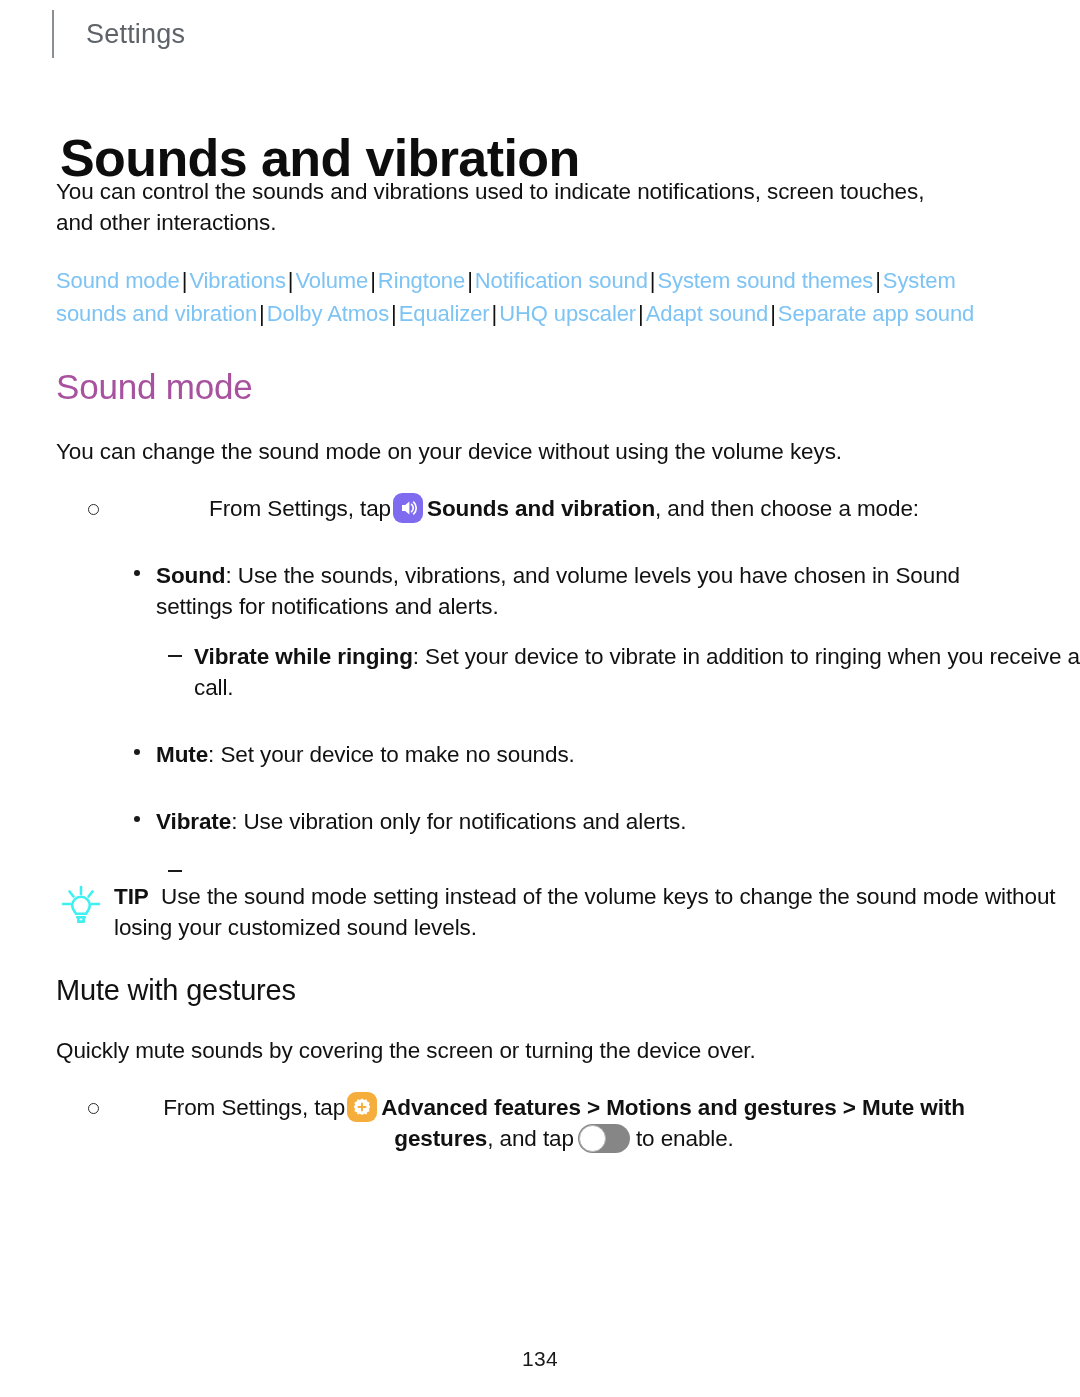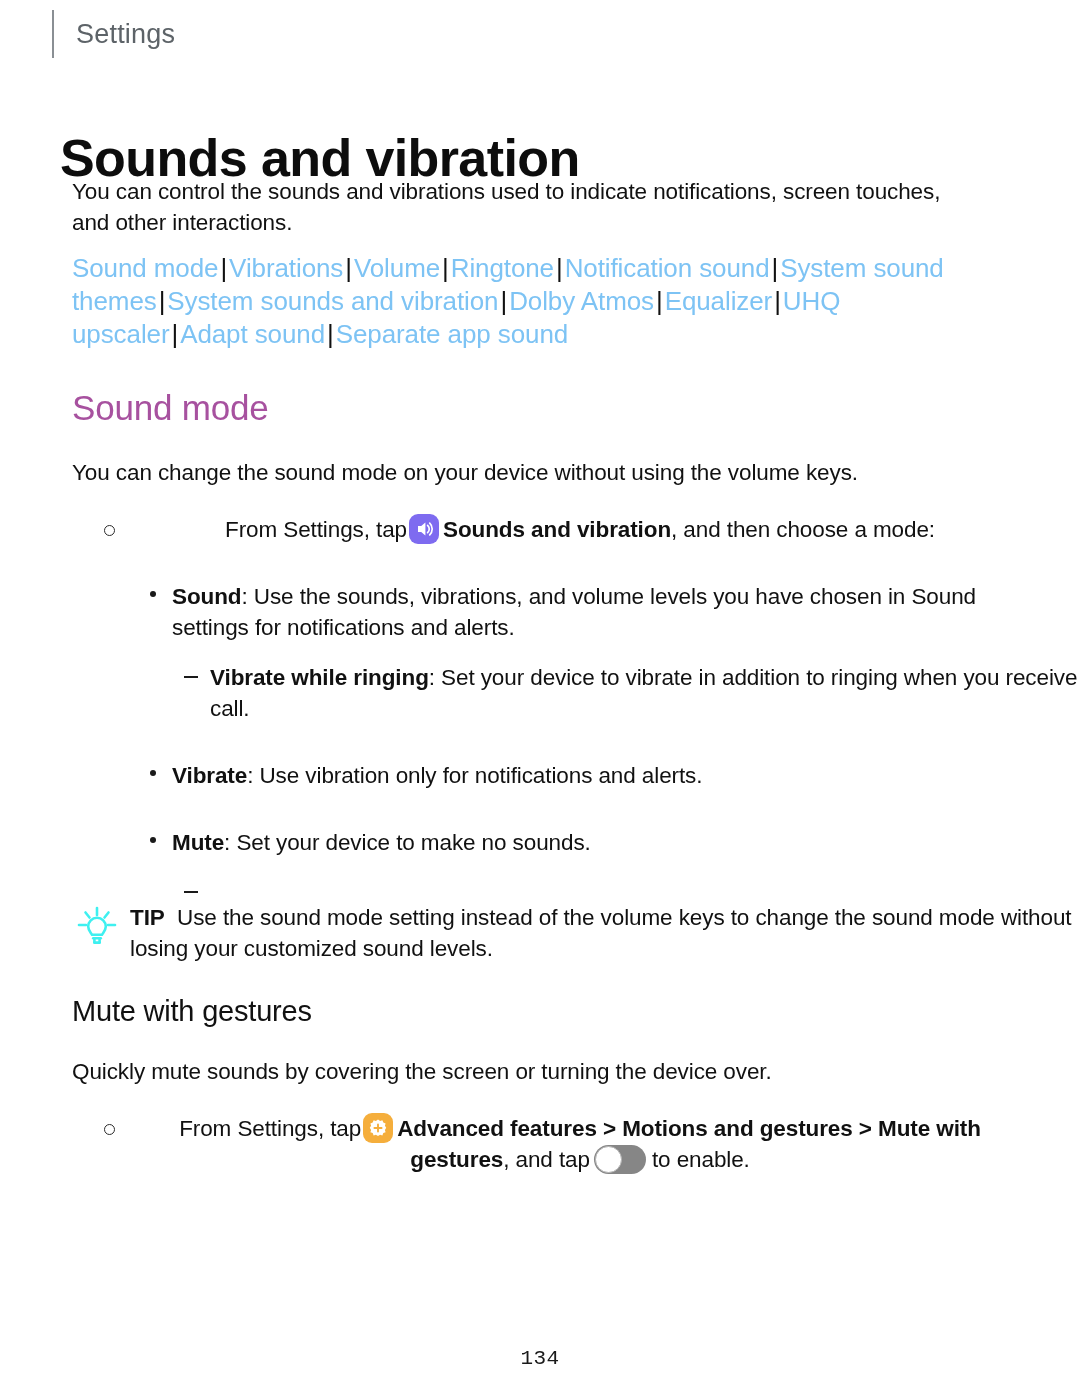--- a/index.html
+++ b/index.html
@@ -32,21 +32,21 @@
     display: flex;
     align-items: center;
   }
   .header-rule {
     width: 2px;
     height: 48px;
     background: #8a8f94;
     flex: 0 0 auto;
   }
   .header-label {
-    margin-left: 22px;
+    margin-left: 32px;
     font-size: 27px;
     font-weight: 400;
     color: #5d6368;
     letter-spacing: 0.2px;
     line-height: 1;
   }
 
   
   .page-title {
     position: absolute;
@@ -55,42 +55,42 @@
     font-size: 52px;
     font-weight: 700;
     letter-spacing: -0.6px;
     color: #0d0d0d;
     line-height: 1.08;
   }
 
   
   .content {
     position: absolute;
-    left: 72px;
+    left: 56px;
     top: 176px;
     width: 960px;
   }
 
   p, .para {
     margin: 0;
     font-size: 22.5px;
     line-height: 31px;
     color: #111111;
     letter-spacing: -0.1px;
   }
 
   .intro {
     width: 900px;
   }
 
   
   .links {
-    margin-top: 14px;
+    margin-top: 26px;
     width: 940px;
-    font-size: 26px;
+    font-size: 22px;
     line-height: 33px;
     color: #7dc3f4;
     letter-spacing: -0.1px;
   }
   .links a {
     color: #7dc3f4;
     text-decoration: none;
   }
   .links .sep {
     color: #111111;
@@ -231,21 +231,20 @@
   
   .page-number {
     position: absolute;
     left: 0;
     right: 0;
     top: 1347px;
     text-align: center;
     font-size: 21px;
     color: #1a1a1a;
     letter-spacing: 0.4px;
-    font-family: Liberation Mono, monospace;
   }
 </style>
 </head>
 <body>
 
 <div class="page">
 
   <div class="header">
     <div class="header-rule"></div>
     <div class="header-label">Settings</div>
@@ -279,26 +278,26 @@
       <span class="para"><strong>Sound</strong><span>: Use the sounds, vibrations, and volume levels you have chosen in Sound settings for notifications and alerts.</span></span>
     </div>
 
     <div class="subbullet">
       <span class="subbullet-marker"></span>
       <span class="para"><strong>Vibrate while ringing</strong><span>: Set your device to vibrate in addition to ringing when you receive a call.</span></span>
     </div>
 
     <div class="bullet">
       <span class="bullet-marker"></span>
-      <span class="para"><strong>Vibrate</strong><span>: Use vibration only for notifications and alerts.</span></span>
+      <span class="para"><strong>Mute</strong><span>: Set your device to make no sounds.</span></span>
     </div>
 
     <div class="bullet">
       <span class="bullet-marker"></span>
-      <span class="para"><strong>Mute</strong><span>: Set your device to make no sounds.</span></span>
+      <span class="para"><strong>Vibrate</strong><span>: Use vibration only for notifications and alerts.</span></span>
     </div>
 
     <div class="subbullet">
       <span class="subbullet-marker"></span>
     </div>
 
     <div class="tip">
       <span class="tip-icon">
         <svg width="46" height="46" viewBox="0 0 46 46">
           <g stroke="#3ef0f0" stroke-width="2.6" stroke-linecap="round" fill="none">

